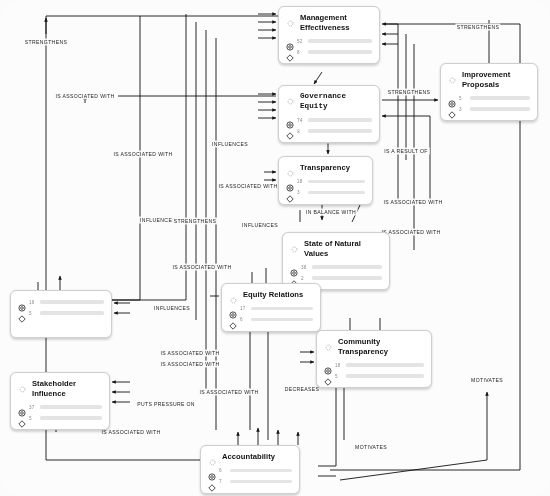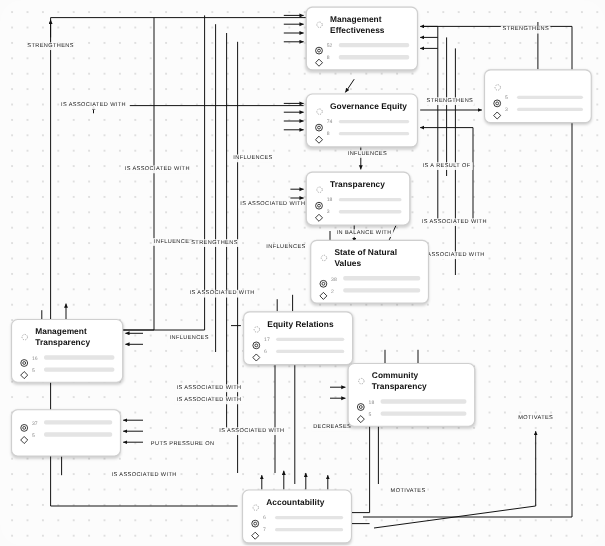--- a/index.html
+++ b/index.html
@@ -218,21 +218,21 @@
           </div>
           <div class="bar-row">
             <span class="bar-glyph"><svg viewBox="0 0 16 16" width="8" height="8">
                 <path d="M8 1.6 L14.4 8 L8 14.4 L1.6 8 Z" fill="none" stroke="#111" stroke-width="1.5" stroke-linejoin="round"></path>
               </svg></span>
             <span class="bar-val">8</span>
             <span class="bar-track"><span class="bar-fill" style="width: 97%;"></span></span>
           </div>
         </div>
       </div>
-      <div class="node" style="left: 278px; top: 85px; width: 102px; min-height: 43px;">
+      <div class="node" style="left: 278px; top: 85px; width: 102px; min-height: 43px; font-family: Liberation Mono, monospace;">
         <div class="node-head">
           <span class="node-icon"><svg viewBox="0 0 16 16" width="9" height="9">
               <circle cx="8" cy="8" r="4.4" fill="none" stroke="#8d8d8d" stroke-width="1.2" stroke-dasharray="2.1 1.9"></circle>
             </svg></span>
           <span class="node-title">Governance Equity</span>
         </div>
         <div class="bars">
           <div class="bar-row">
             <span class="bar-glyph"><svg viewBox="0 0 16 16" width="8" height="8">
                 <circle cx="8" cy="8" r="6.2" fill="none" stroke="#111" stroke-width="1.5"></circle>
@@ -248,20 +248,21 @@
             <span class="bar-val">8</span>
             <span class="bar-track"><span class="bar-fill" style="width: 98%;"></span></span>
           </div>
         </div>
       </div>
       <div class="node" style="left: 440px; top: 63px; width: 98px; min-height: 48px;">
         <div class="node-head">
           <span class="node-icon"><svg viewBox="0 0 16 16" width="9" height="9">
               <circle cx="8" cy="8" r="4.4" fill="none" stroke="#8d8d8d" stroke-width="1.2" stroke-dasharray="2.1 1.9"></circle>
             </svg></span>
+          <span class="node-title">Improvement Proposals</span>
         </div>
         <div class="bars">
           <div class="bar-row">
             <span class="bar-glyph"><svg viewBox="0 0 16 16" width="8" height="8">
                 <circle cx="8" cy="8" r="6.2" fill="none" stroke="#111" stroke-width="1.5"></circle>
                 <circle cx="8" cy="8" r="2.6" fill="none" stroke="#111" stroke-width="1.4"></circle>
               </svg></span>
             <span class="bar-val">5</span>
             <span class="bar-track"><span class="bar-fill" style="width: 8%;"></span></span>
           </div>
@@ -292,21 +293,21 @@
           </div>
           <div class="bar-row">
             <span class="bar-glyph"><svg viewBox="0 0 16 16" width="8" height="8">
                 <path d="M8 1.6 L14.4 8 L8 14.4 L1.6 8 Z" fill="none" stroke="#111" stroke-width="1.5" stroke-linejoin="round"></path>
               </svg></span>
             <span class="bar-val">3</span>
             <span class="bar-track"><span class="bar-fill" style="width: 30%;"></span></span>
           </div>
         </div>
       </div>
-      <div class="node" style="left: 282px; top: 218px; width: 108px; min-height: 43px;">
+      <div class="node" style="left: 282px; top: 232px; width: 108px; min-height: 43px;">
         <div class="node-head">
           <span class="node-icon"><svg viewBox="0 0 16 16" width="9" height="9">
               <circle cx="8" cy="8" r="4.4" fill="none" stroke="#8d8d8d" stroke-width="1.2" stroke-dasharray="2.1 1.9"></circle>
             </svg></span>
           <span class="node-title">State of Natural Values</span>
         </div>
         <div class="bars">
           <div class="bar-row">
             <span class="bar-glyph"><svg viewBox="0 0 16 16" width="8" height="8">
                 <circle cx="8" cy="8" r="6.2" fill="none" stroke="#111" stroke-width="1.5"></circle>
@@ -343,45 +344,45 @@
           <div class="bar-row">
             <span class="bar-glyph"><svg viewBox="0 0 16 16" width="8" height="8">
                 <path d="M8 1.6 L14.4 8 L8 14.4 L1.6 8 Z" fill="none" stroke="#111" stroke-width="1.5" stroke-linejoin="round"></path>
               </svg></span>
             <span class="bar-val">6</span>
             <span class="bar-track"><span class="bar-fill" style="width: 80%;"></span></span>
           </div>
         </div>
       </div>
       <div class="node" style="left: 10px; top: 290px; width: 102px; min-height: 48px;">
-        <div class="node-head">
-          <span class="node-icon"><svg viewBox="0 0 16 16" width="9" height="9">
-              <circle cx="8" cy="8" r="4.4" fill="none" stroke="#8d8d8d" stroke-width="1.2" stroke-dasharray="2.1 1.9"></circle>
-            </svg></span>
-          <span class="node-title">Management Transparency</span>
-        </div>
         <div class="bars">
           <div class="bar-row">
             <span class="bar-glyph"><svg viewBox="0 0 16 16" width="8" height="8">
                 <circle cx="8" cy="8" r="6.2" fill="none" stroke="#111" stroke-width="1.5"></circle>
                 <circle cx="8" cy="8" r="2.6" fill="none" stroke="#111" stroke-width="1.4"></circle>
               </svg></span>
             <span class="bar-val">16</span>
             <span class="bar-track"><span class="bar-fill" style="width: 22%;"></span></span>
           </div>
           <div class="bar-row">
             <span class="bar-glyph"><svg viewBox="0 0 16 16" width="8" height="8">
                 <path d="M8 1.6 L14.4 8 L8 14.4 L1.6 8 Z" fill="none" stroke="#111" stroke-width="1.5" stroke-linejoin="round"></path>
               </svg></span>
             <span class="bar-val">5</span>
             <span class="bar-track"><span class="bar-fill" style="width: 66%;"></span></span>
           </div>
         </div>
       </div>
       <div class="node" style="left: 10px; top: 372px; width: 100px; min-height: 43px;">
+        <div class="node-head">
+          <span class="node-icon"><svg viewBox="0 0 16 16" width="9" height="9">
+              <circle cx="8" cy="8" r="4.4" fill="none" stroke="#8d8d8d" stroke-width="1.2" stroke-dasharray="2.1 1.9"></circle>
+            </svg></span>
+          <span class="node-title">Stakeholder Influence</span>
+        </div>
         <div class="bars">
           <div class="bar-row">
             <span class="bar-glyph"><svg viewBox="0 0 16 16" width="8" height="8">
                 <circle cx="8" cy="8" r="6.2" fill="none" stroke="#111" stroke-width="1.5"></circle>
                 <circle cx="8" cy="8" r="2.6" fill="none" stroke="#111" stroke-width="1.4"></circle>
               </svg></span>
             <span class="bar-val">37</span>
             <span class="bar-track"><span class="bar-fill" style="width: 58%;"></span></span>
           </div>
           <div class="bar-row">
@@ -411,21 +412,21 @@
           </div>
           <div class="bar-row">
             <span class="bar-glyph"><svg viewBox="0 0 16 16" width="8" height="8">
                 <path d="M8 1.6 L14.4 8 L8 14.4 L1.6 8 Z" fill="none" stroke="#111" stroke-width="1.5" stroke-linejoin="round"></path>
               </svg></span>
             <span class="bar-val">5</span>
             <span class="bar-track"><span class="bar-fill" style="width: 58%;"></span></span>
           </div>
         </div>
       </div>
-      <div class="node" style="left: 220px; top: 445px; width: 100px; min-height: 43px;">
+      <div class="node" style="left: 200px; top: 445px; width: 100px; min-height: 43px;">
         <div class="node-head">
           <span class="node-icon"><svg viewBox="0 0 16 16" width="9" height="9">
               <circle cx="8" cy="8" r="4.4" fill="none" stroke="#8d8d8d" stroke-width="1.2" stroke-dasharray="2.1 1.9"></circle>
             </svg></span>
           <span class="node-title">Accountability</span>
         </div>
         <div class="bars">
           <div class="bar-row">
             <span class="bar-glyph"><svg viewBox="0 0 16 16" width="8" height="8">
                 <circle cx="8" cy="8" r="6.2" fill="none" stroke="#111" stroke-width="1.5"></circle>

